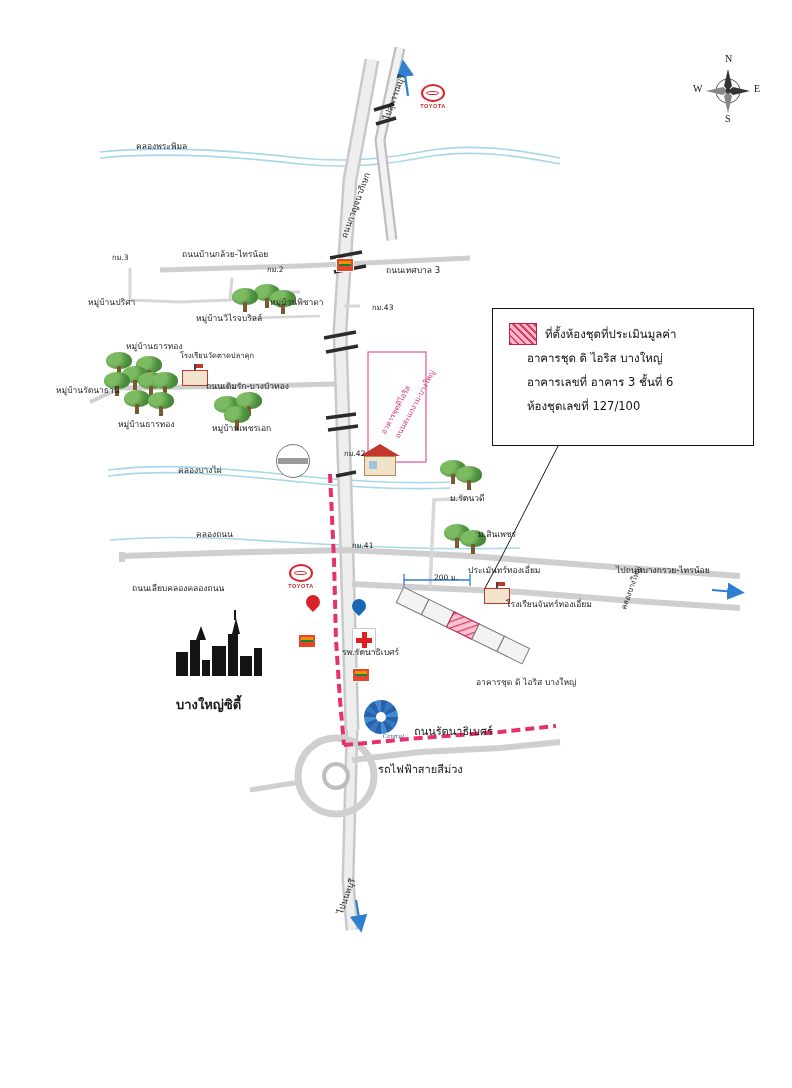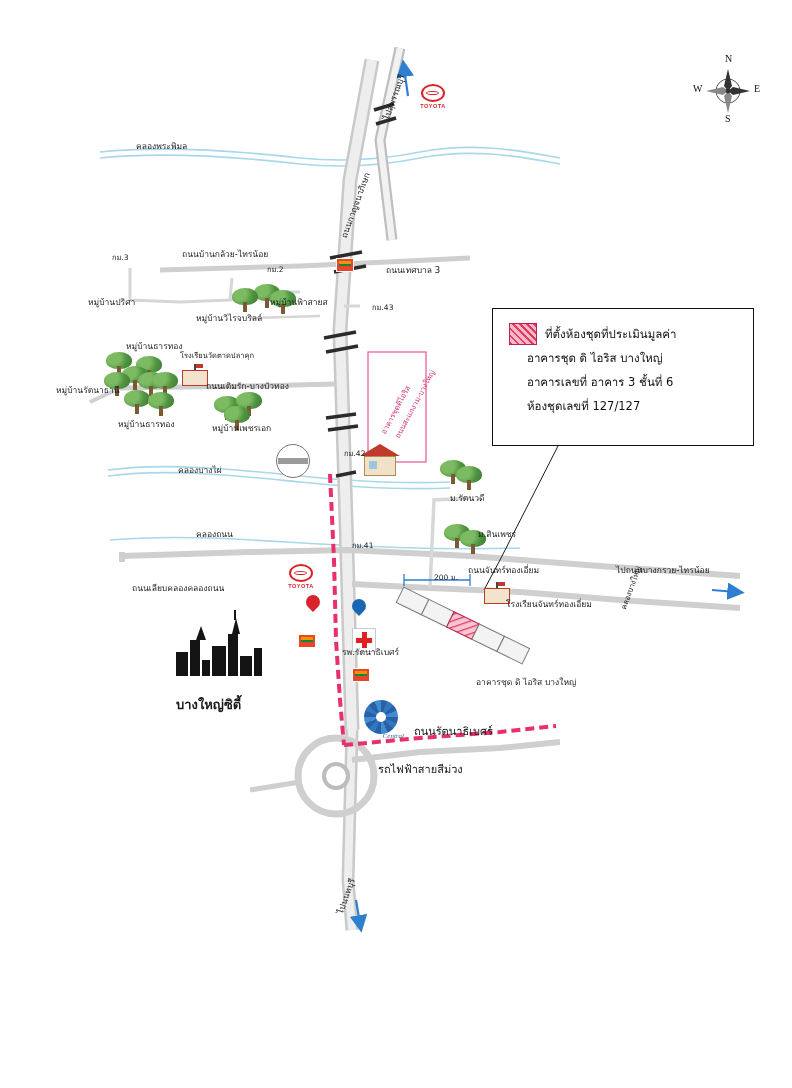--- a/index.html
+++ b/index.html
@@ -553,59 +553,59 @@
   <div class="lbl sm" style="left:182px; top:250px;">ถนนบ้านกล้วย-ไทรน้อย</div>
 
   <div class="lbl xs" style="left:112px; top:254px;">กม.3</div>
   <div class="lbl xs" style="left:244px; top:266px;margin-left:23px;">กม.2</div>
   <div class="lbl xs" style="left:372px; top:304px;">กม.43</div>
   <div class="lbl xs" style="left:344px; top:450px;">กม.42</div>
   <div class="lbl xs" style="left:352px; top:542px;">กม.41</div>
 
   <div class="lbl sm" style="left:88px; top:298px;">หมู่บ้านปริศา</div>
   <div class="lbl sm" style="left:196px; top:314px;">หมู่บ้านวิไรจบริลล์</div>
-  <div class="lbl sm" style="left:270px; top:298px;">หมู่บ้านพิาสายส</div>
+  <div class="lbl sm" style="left:270px; top:298px;">หมู่บ้านพิชาดา</div>
   <div class="lbl sm" style="left:126px; top:342px;">หมู่บ้านธารทอง</div>
   <div class="lbl xs" style="left:180px; top:352px;">โรงเรียนวัดตาดปลาคุก</div>
   <div class="lbl sm" style="left:56px; top:386px;">หมู่บ้านรัตนาธานี</div>
   <div class="lbl sm" style="left:118px; top:420px;">หมู่บ้านธารทอง</div>
   <div class="lbl sm" style="left:212px; top:424px;">หมู่บ้านเพชรเอก</div>
   <div class="lbl sm" style="left:206px; top:382px;">ถนนเติมรัก-บางบัวทอง</div>
 
   <div class="lbl sm" style="left:178px; top:466px;">คลองบางไผ่</div>
   <div class="lbl sm" style="left:196px; top:530px;">คลองถนน</div>
   <div class="lbl sm" style="left:132px; top:556px;margin-top:28px;">ถนนเลียบคลองคลองถนน</div>
 
   <div class="lbl xs rot-62" style="left:380px; top:432px; color:#d03a78;">อาคารชุดดิไอริส</div>
   <div class="lbl xs rot-62" style="left:394px; top:436px; color:#d03a78;">ถนนสะแกงาม-บางใหญ่</div>
 
   <div class="lbl sm" style="left:450px; top:494px;">ม.รัตนวดี</div>
   <div class="lbl sm" style="left:478px; top:530px;">ม.สินเพชร</div>
 
-  <div class="lbl sm" style="left:468px; top:566px;">ถนนจันทร์ทองเอี่ยม</div>
+  <div class="lbl sm" style="left:468px; top:566px;">ประเมันทร์ทองเอี่ยม</div>
   <div class="lbl sm" style="left:616px; top:566px;">ไปถนนบางกรวย-ไทรน้อย</div>
   <div class="lbl xs" style="left:434px; top:574px;">200 ม.</div>
   <div class="lbl sm" style="left:506px; top:600px;">โรงเรียนจันทร์ทองเอี่ยม</div>
   <div class="lbl sm" style="left:476px; top:678px;">อาคารชุด ดิ ไอริส บางใหญ่</div>
 
   <div class="lbl sm" style="left:342px; top:648px;">รพ.รัตนาธิเบศร์</div>
 
   <div class="lbl lg" style="left:176px; top:698px;">บางใหญ่ซิตี้</div>
   <div class="lbl md" style="left:414px; top:726px;">ถนนรัตนาธิเบศร์</div>
   <div class="lbl md" style="left:378px; top:764px;font-family:Liberation Mono, monospace;">รถไฟฟ้าสายสีม่วง</div>
 
   <div class="lbl sm rot-70" style="left:336px; top:912px;">ไปนนทบุรี</div>
   <div class="lbl xs rot-70" style="left:620px; top:608px;">คลองบางใหญ่</div>
 
   <div id="legend-box">
     <div id="legend-swatch"></div>
     <div class="legend-line" id="legend-l1">ที่ตั้งห้องชุดที่ประเมินมูลค่า</div>
     <div class="legend-line" id="legend-l2">อาคารชุด ดิ ไอริส บางใหญ่</div>
     <div class="legend-line" id="legend-l3">อาคารเลขที่ อาคาร 3   ชั้นที่ 6</div>
-    <div class="legend-line" id="legend-l4">ห้องชุดเลขที่ 127/127</div>
+    <div class="legend-line" id="legend-l4">ห้องชุดเลขที่ 127/100</div>
   </div>
 
   <div id="compass">
     <div class="comp-letter" id="comp-n">N</div>
     <div class="comp-letter" id="comp-s">S</div>
     <div class="comp-letter" id="comp-w">W</div>
     <div class="comp-letter" id="comp-e">E</div>
   </div>
 
 </div>

